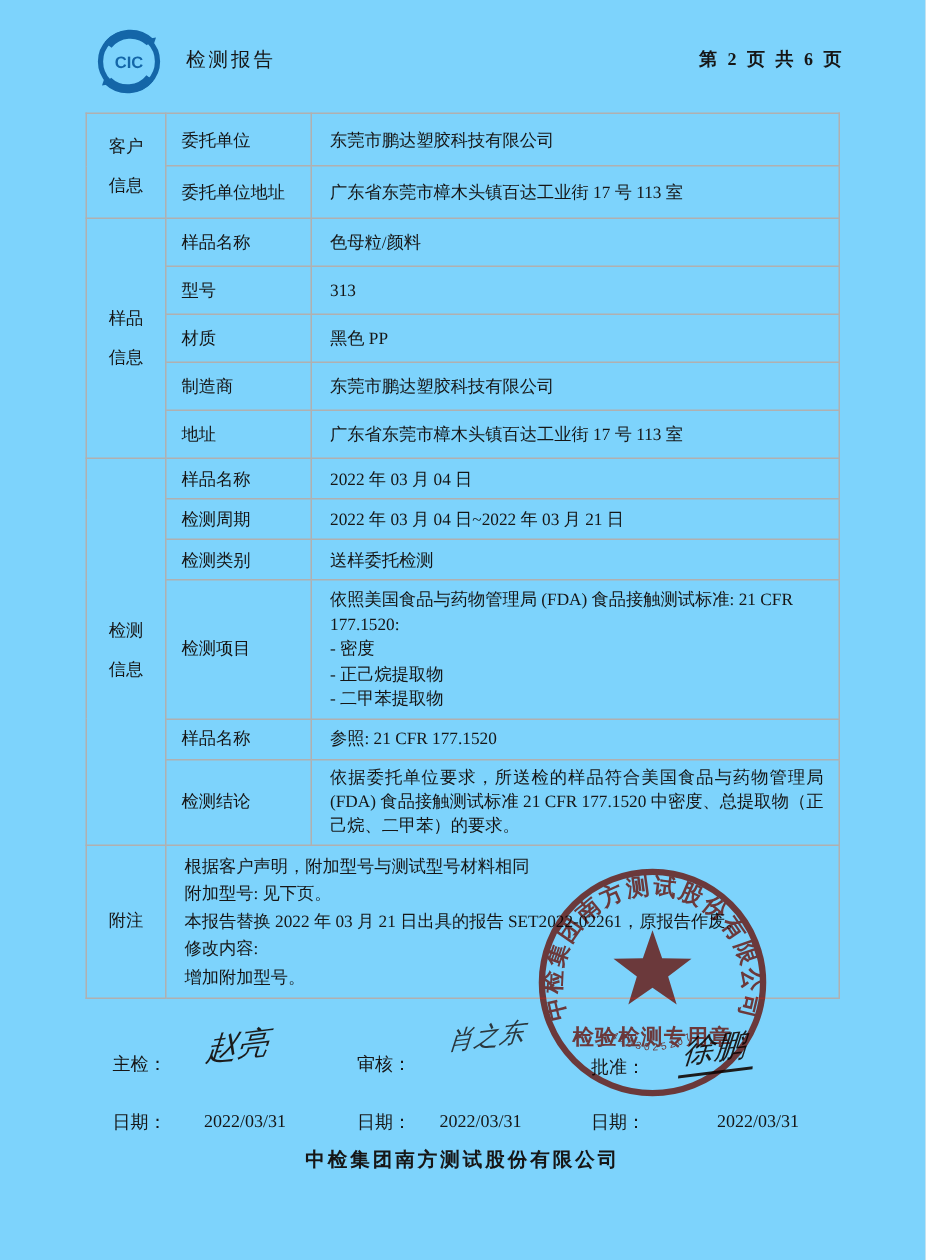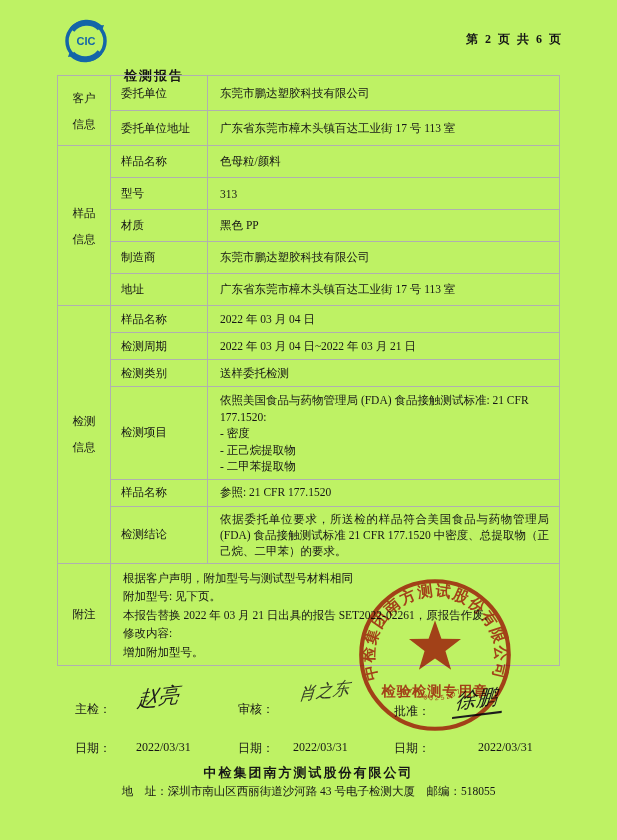--- a/index.html
+++ b/index.html
@@ -1,21 +1,21 @@
 <!DOCTYPE html>
 <html><head>
 <meta charset="utf-8">
 <style>
   html,body{margin:0;padding:0;background:#e8e8e8;}
-  .page{position:relative;width:617px;height:840px;margin:0 auto;background:#bef264;
+  .page{position:relative;width:617px;height:840px;margin:0 auto;background:#7dd3fc;
         font-family:"Liberation Serif","DejaVu Serif",serif;color:#161616;overflow:hidden;}
 
   
   .logo{position:absolute;left:60px;top:16px;width:52px;height:50px;}
-  .hdr-title{position:absolute;left:124px;top:31px;font-size:13px;font-weight:bold;letter-spacing:2px;margin-top:36px;}
+  .hdr-title{position:absolute;left:124px;top:31px;font-size:13px;font-weight:normal;letter-spacing:2px;}
   .hdr-no{position:absolute;left:235px;top:31px;font-size:12px;font-weight:bold;}
   .hdr-page{position:absolute;left:466px;top:31px;font-size:12px;font-weight:bold;letter-spacing:2px;}
 
   
   .tbl-wrap{position:absolute;left:57px;top:75px;width:502px;}
   table.report{border-collapse:collapse;width:502px;table-layout:fixed;}
   table.report td{border:1px solid #b0b0b0;font-size:11.5px;vertical-align:middle;}
   td.sec{white-space:pre-line;text-align:center;line-height:26px;font-size:12px;}
   td.lbl{padding-left:10px;}
   td.val{padding-left:12px;padding-right:8px;}
@@ -178,15 +178,14 @@
       <textPath href="#arcTop" startOffset="50%" text-anchor="middle">中检集团南方测试股份有限公司</textPath>
     </text>
     <path fill="#d7362c" d="M 75,42 L 81.1,59.6 L 99.7,59.9 L 84.9,71.2 L 90.3,89.0 L 75,78.4 L 59.7,89.0 L 65.1,71.2 L 50.3,59.9 L 68.9,59.6 Z"></path>
     <text x="75" y="114" text-anchor="middle" font-size="13.5" fill="#d7362c" font-weight="bold" letter-spacing="1" font-family="Liberation Serif, serif">检验检测专用章</text>
     <text font-size="6.5" fill="#d7362c" letter-spacing="2" font-family="Liberation Sans, sans-serif">
       <textPath href="#arcBot" startOffset="50%" text-anchor="middle">4403025207</textPath>
     </text>
   </svg>
 
   <div class="ft-company">中检集团南方测试股份有限公司</div>
-  <div class="ft-line ft-addr">地　址：深圳市南山区西丽街道沙河路 43 号电子检测大厦　邮编：518055</div>
 
 </div>
 
 </body></html>

